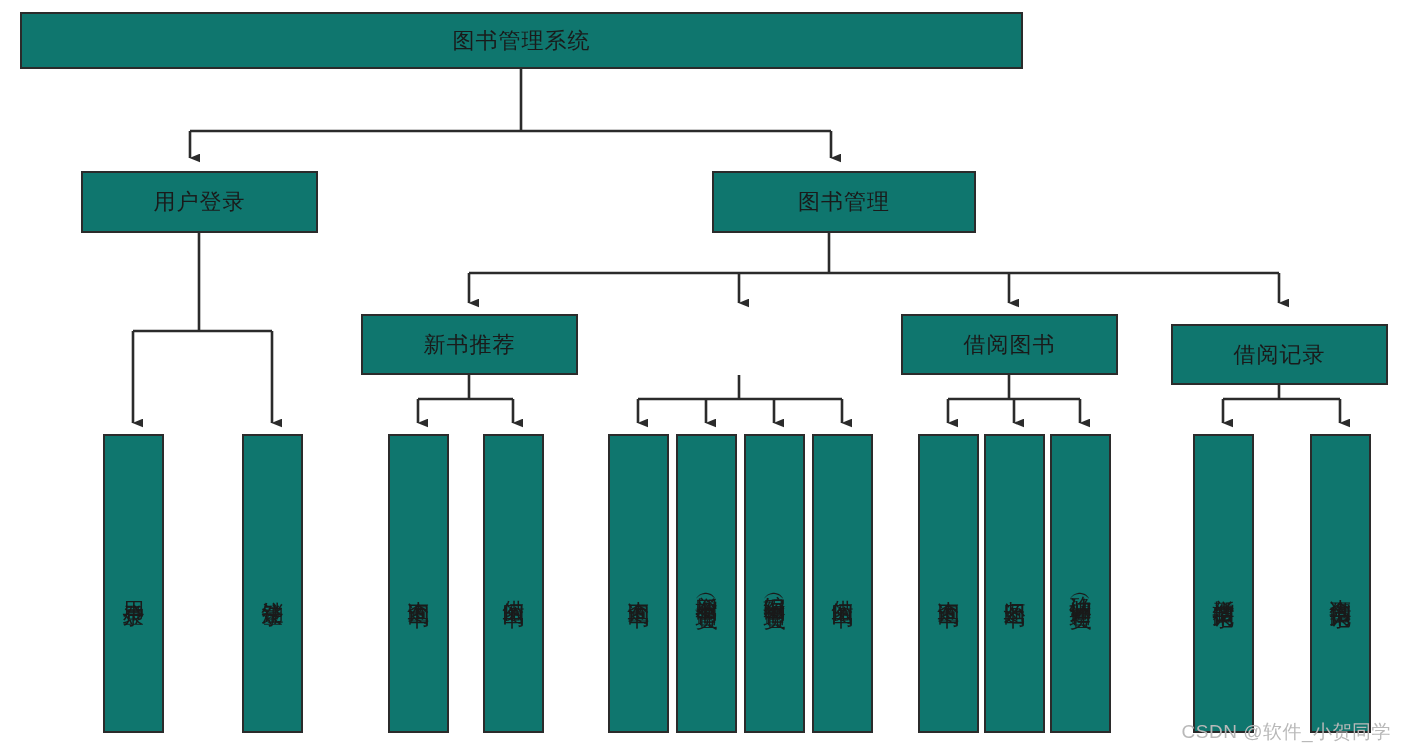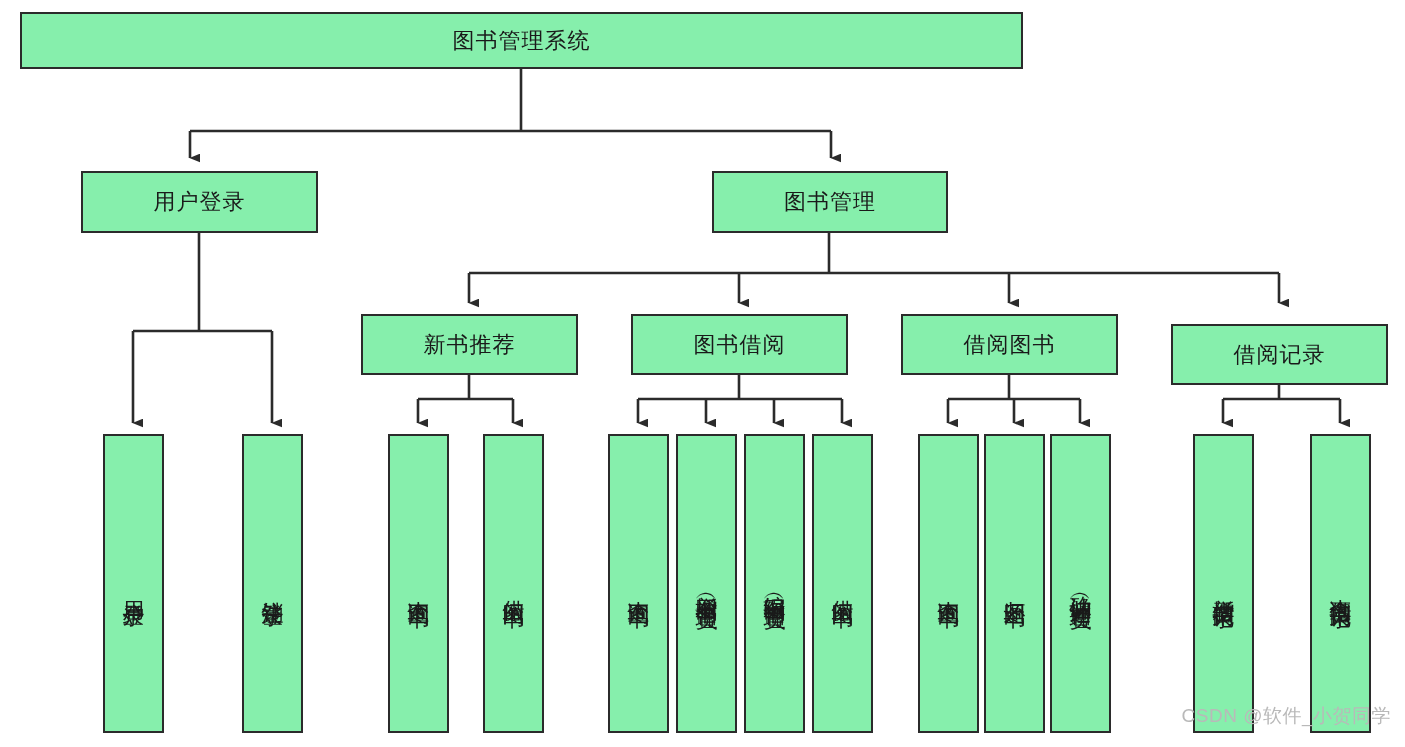--- a/index.html
+++ b/index.html
@@ -20,21 +20,21 @@
   svg.layer {
     position: absolute;
     left: 0;
     top: 0;
     width: 1405px;
     height: 747px;
   }
   .node {
     position: absolute;
     box-sizing: border-box;
-    background: #86efac;
+    background: #0f766e;
     border: 2.5px solid #2b2b2b;
     display: flex;
     align-items: center;
     justify-content: center;
     color: #1a1a1a;
   }
   .node.horiz {
     font-size: 22px;
     letter-spacing: 1px;
   }
@@ -45,21 +45,21 @@
     letter-spacing: 2px;
     line-height: 1.08;
     padding-top: 6px;
   }
   .node .label {
     white-space: pre-line;
   }
   #watermark {
     position: absolute;
     right: 14px;
-    bottom: 18px;
+    bottom: 2px;
     font-size: 19px;
     color: #b9b9b9;
     letter-spacing: 0.5px;
     pointer-events: none;
     user-select: none;
   }
 </style>
 </head>
 <body>
 
@@ -115,29 +115,26 @@
     </g>
   </svg>
 
   <div class="node horiz" style="left:20px; top:12px; width:1003px; height:57px;">
     <span class="label">图书管理系统</span>
   </div>
 
   <div class="node horiz" style="left:81px; top:171px; width:237px; height:62px;">
     <span class="label">用户登录</span>
   </div>
-  <div class="node horiz" style="left:712px; top:171px; width:236px; height:62px;">
+  <div class="node horiz" style="left:712px; top:171px; width:264px; height:62px;">
     <span class="label">图书管理</span>
   </div>
 
   <div class="node horiz" style="left:361px; top:314px; width:217px; height:61px;">
     <span class="label">新书推荐</span>
-  </div>
-  <div class="node horiz" style="left:631px; top:314px; width:217px; height:61px;">
-    <span class="label">图书借阅</span>
   </div>
   <div class="node horiz" style="left:901px; top:314px; width:217px; height:61px;">
     <span class="label">借阅图书</span>
   </div>
   <div class="node horiz" style="left:1171px; top:324px; width:217px; height:61px;">
     <span class="label">借阅记录</span>
   </div>
 
   <div class="node vert" style="left:103px; top:434px; width:61px; height:299px;">
     <span class="label">用户登录</span>

